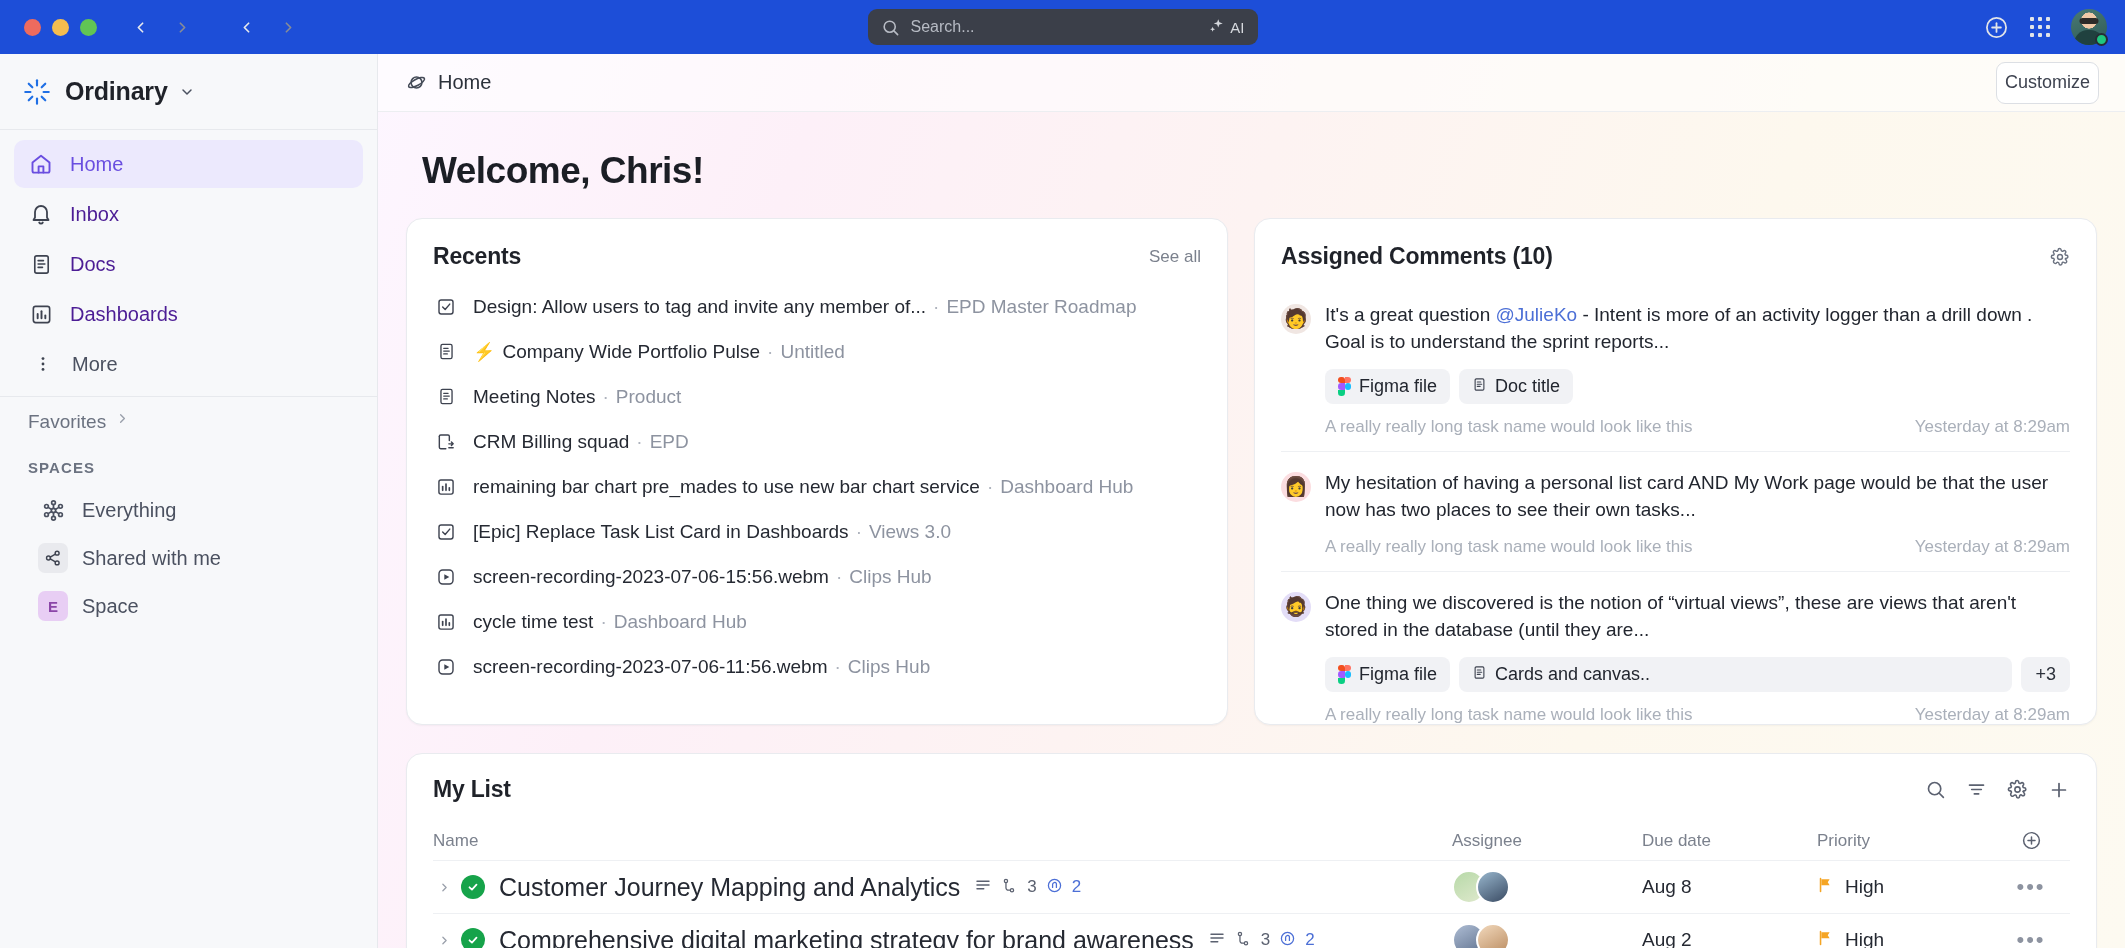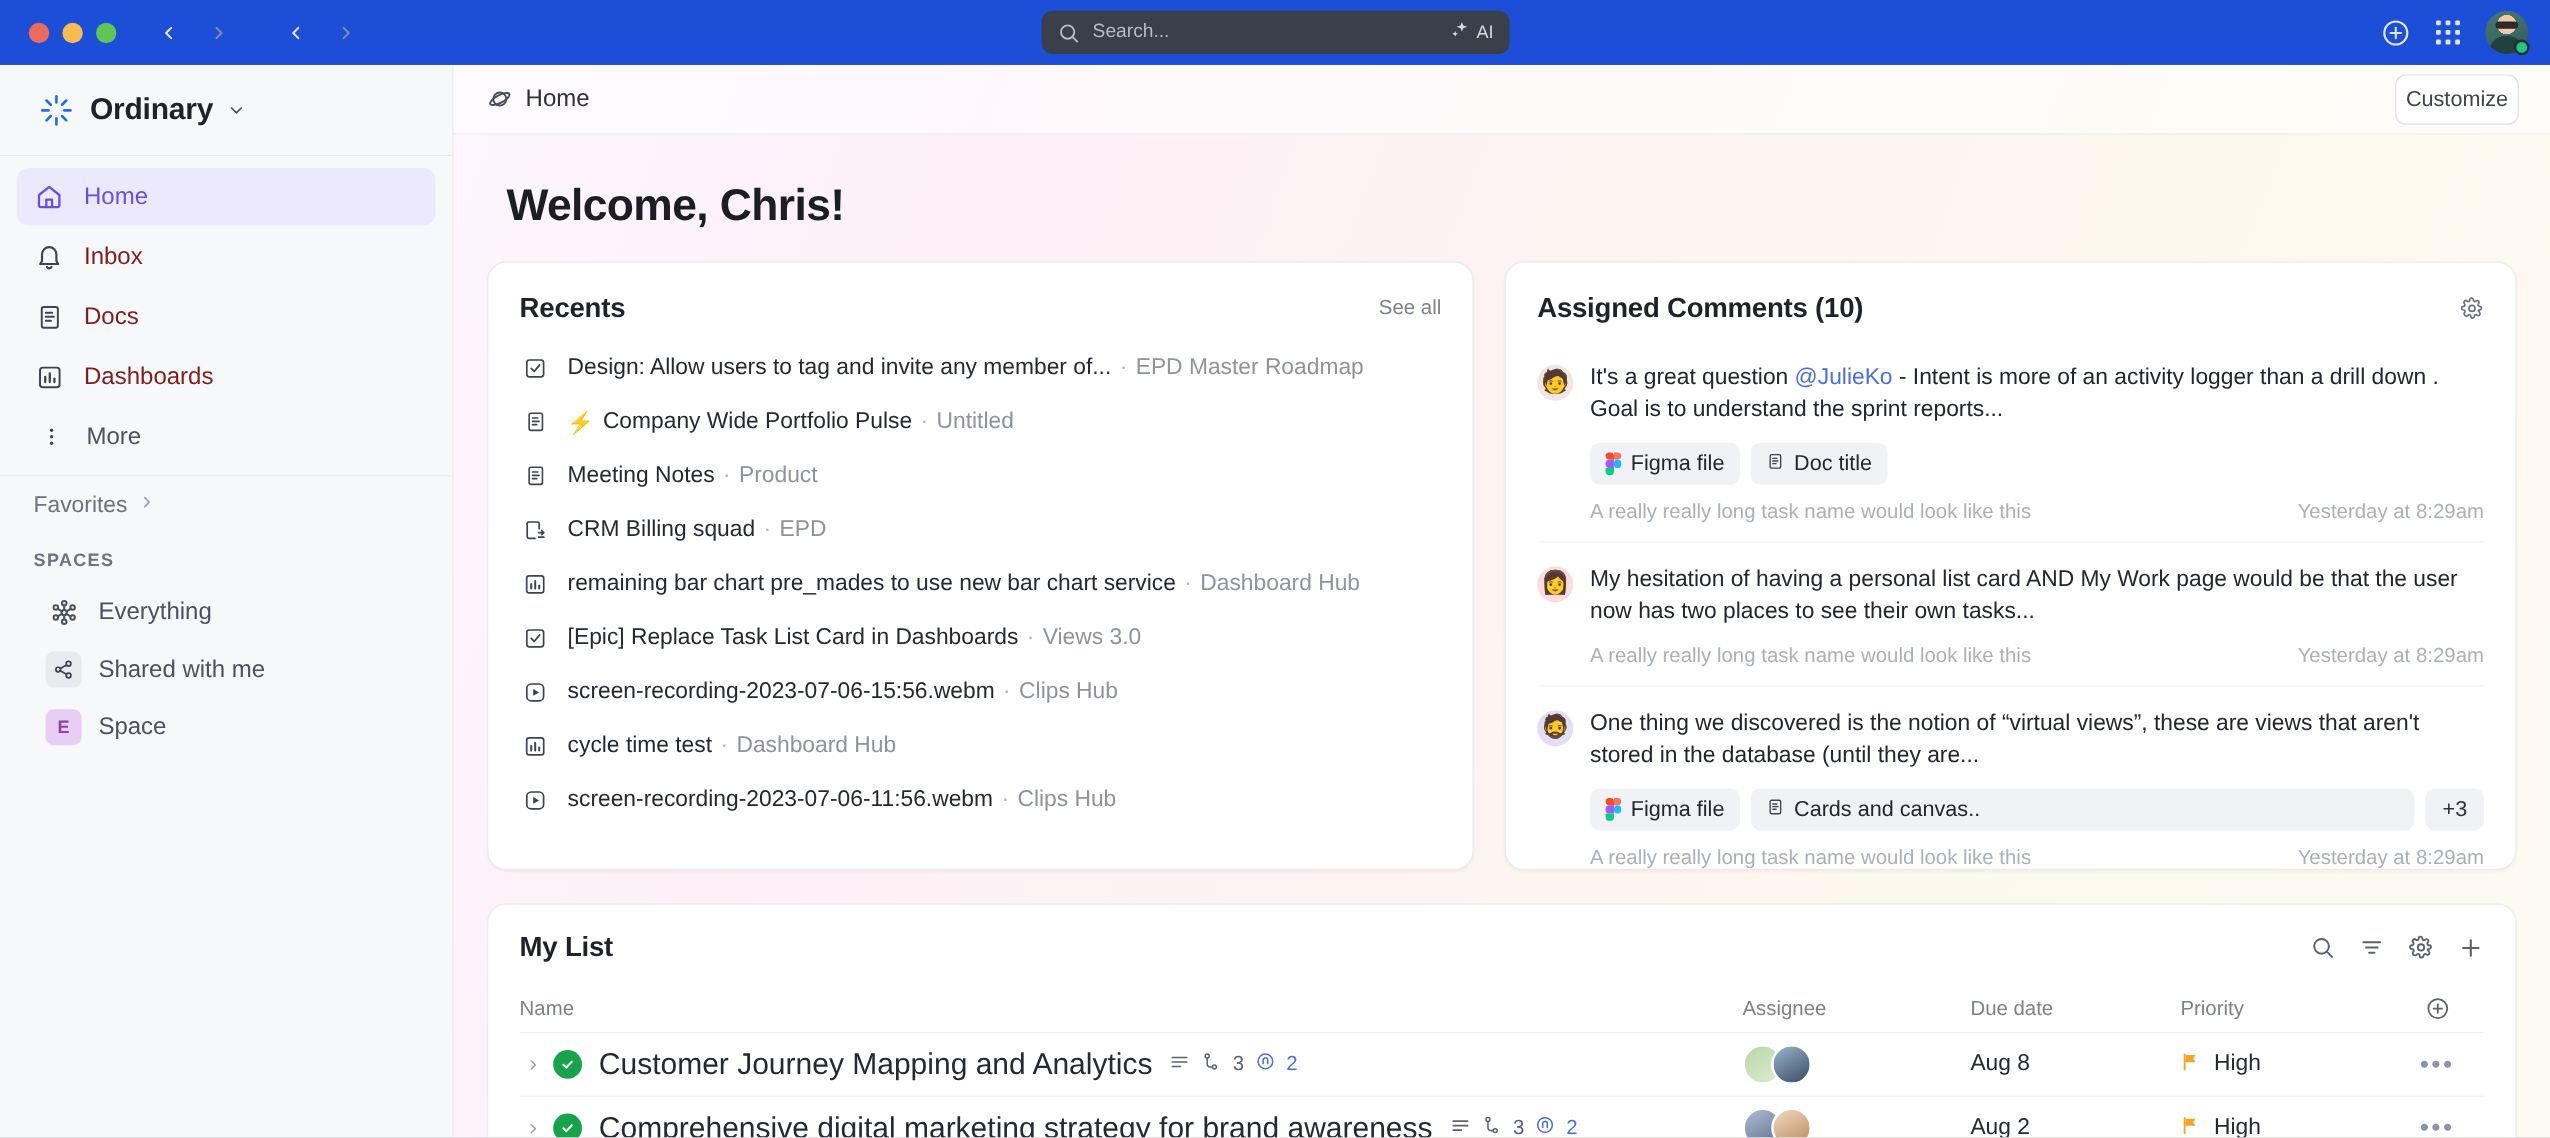--- a/index.html
+++ b/index.html
@@ -87,37 +87,37 @@
 
   
   .sidebar {
     width: 378px; height: 894px;
     background: #f7f8fa;
     border-right: 1px solid #e7e9ed;
     flex: 0 0 378px;
     display: flex; flex-direction: column;
   }
   .ws-header {
-    height: 75px; display: flex; align-items: center; padding: 0 32px;
+    height: 75px; display: flex; align-items: center; padding: 0 22px;
     cursor: pointer;
   }
   .ws-logo { width: 30px; height: 30px; margin-right: 13px; flex: 0 0 30px; }
   .ws-name { font-size: 25px; font-weight: 700; color: #1f2229; letter-spacing: -0.2px; }
   .ws-caret { margin-left: 11px; display: flex; }
 
   .nav-sep { height: 1px; background: #e7e9ed; margin: 0; }
 
   .navlist { padding: 10px 14px 6px 14px; }
   .navitem {
     height: 48px; display: flex; align-items: center;
     border-radius: 10px; padding: 0 14px; cursor: pointer;
     margin-bottom: 2px;
   }
   .navitem .ni-ico { width: 26px; display: flex; align-items: center; justify-content: center; margin-right: 16px; }
-  .navitem .ni-label { font-size: 20px; color: #7f1d1d; }
+  .navitem .ni-label { font-size: 20px; color: #4c1d95; }
   .navitem.active { background: #ece9fd; }
   .navitem.active .ni-label { color: #6a4ee0; font-weight: 500; }
 
   .navitem.more .ni-ico { margin-left: 2px; }
   .navitem.more .ni-label { color: #4b5160; }
 
   .fav-row {
     display: flex; align-items: flex-start; padding: 14px 28px 10px 28px;
     cursor: pointer;
   }

